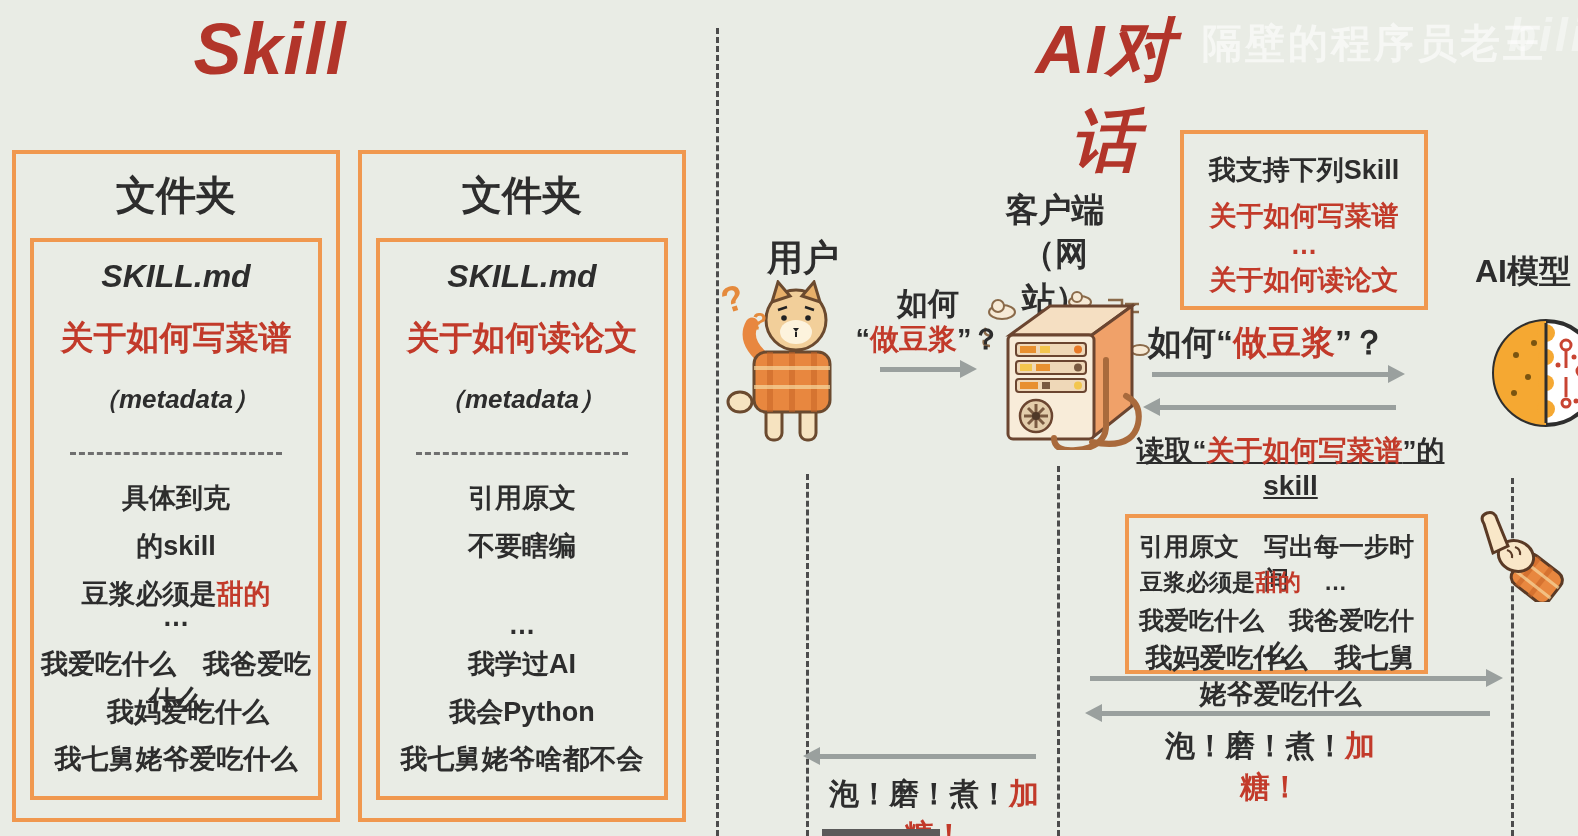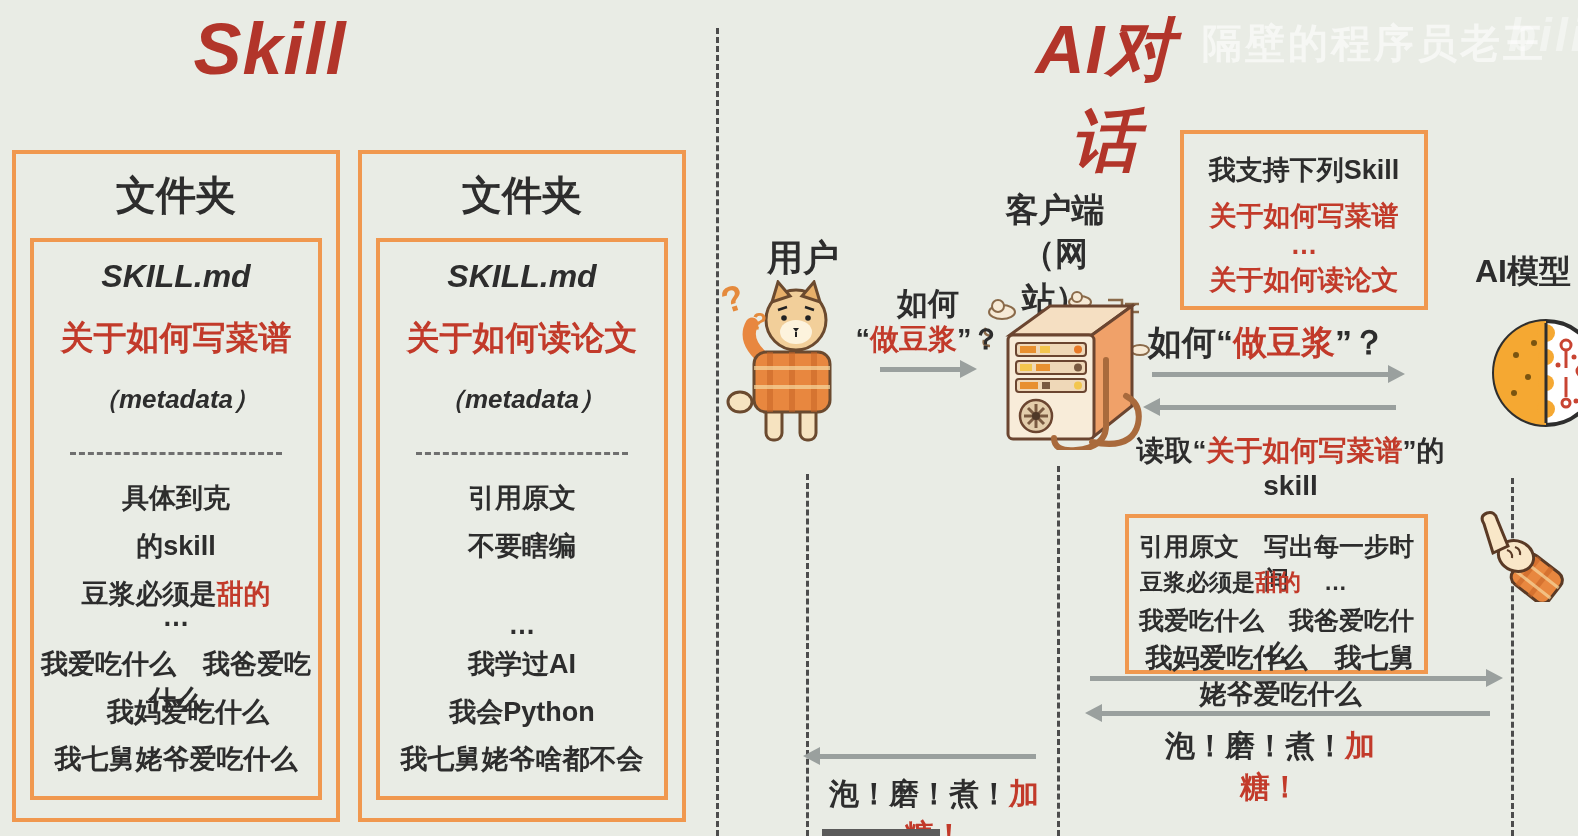--- a/index.html
+++ b/index.html
@@ -144,21 +144,21 @@
   <div class="abs obox" style="left:1180px;top:130px;width:240px;height:172px;">
     <div class="abs b ctr" style="left:0;top:18px;width:100%;font-size:27px;">我支持下列Skill</div>
     <div class="abs b ctr red" style="left:0;top:64px;width:100%;font-size:27px;">关于如何写菜谱</div>
     <div class="abs b ctr red" style="left:0;top:96px;width:100%;font-size:27px;">…</div>
     <div class="abs b ctr red" style="left:0;top:128px;width:100%;font-size:27px;">关于如何读论文</div>
   </div>
 
   <div class="abs b ctr" style="left:1132px;top:320px;width:270px;font-size:34px;"><span>如何“</span><span class="red">做豆浆</span><span>”？</span></div>
   <div class="arr r" style="left:1152px;top:372px;width:238px;"></div>
   <div class="arr l" style="left:1158px;top:405px;width:238px;"></div>
-  <div class="abs b ctr" style="left:1118px;top:432px;width:345px;font-size:28px;"><span>读取“</span><span class="red">关于如何写菜谱</span><span>”的skill</span></div>
+  <div class="abs b ctr" style="left:1118px;top:432px;width:345px;font-size:28px;text-decoration:underline;"><span>读取“</span><span class="red">关于如何写菜谱</span><span>”的skill</span></div>
 
   <svg class="abs" style="left:1486px;top:315px;" width="120" height="120" viewBox="0 0 120 120">
     <circle cx="60" cy="58" r="52" fill="#ffffff" stroke="#2e2e2e" stroke-width="4"></circle>
     <path d="M60 6 a52 52 0 0 0 0 104 Z" fill="#f5a832"></path>
     <g fill="#f5a832">
         <circle cx="60" cy="18" r="9"></circle>
         <circle cx="60" cy="42" r="8"></circle>
         <circle cx="60" cy="68" r="8"></circle>
         <circle cx="60" cy="94" r="9"></circle>
       </g>

